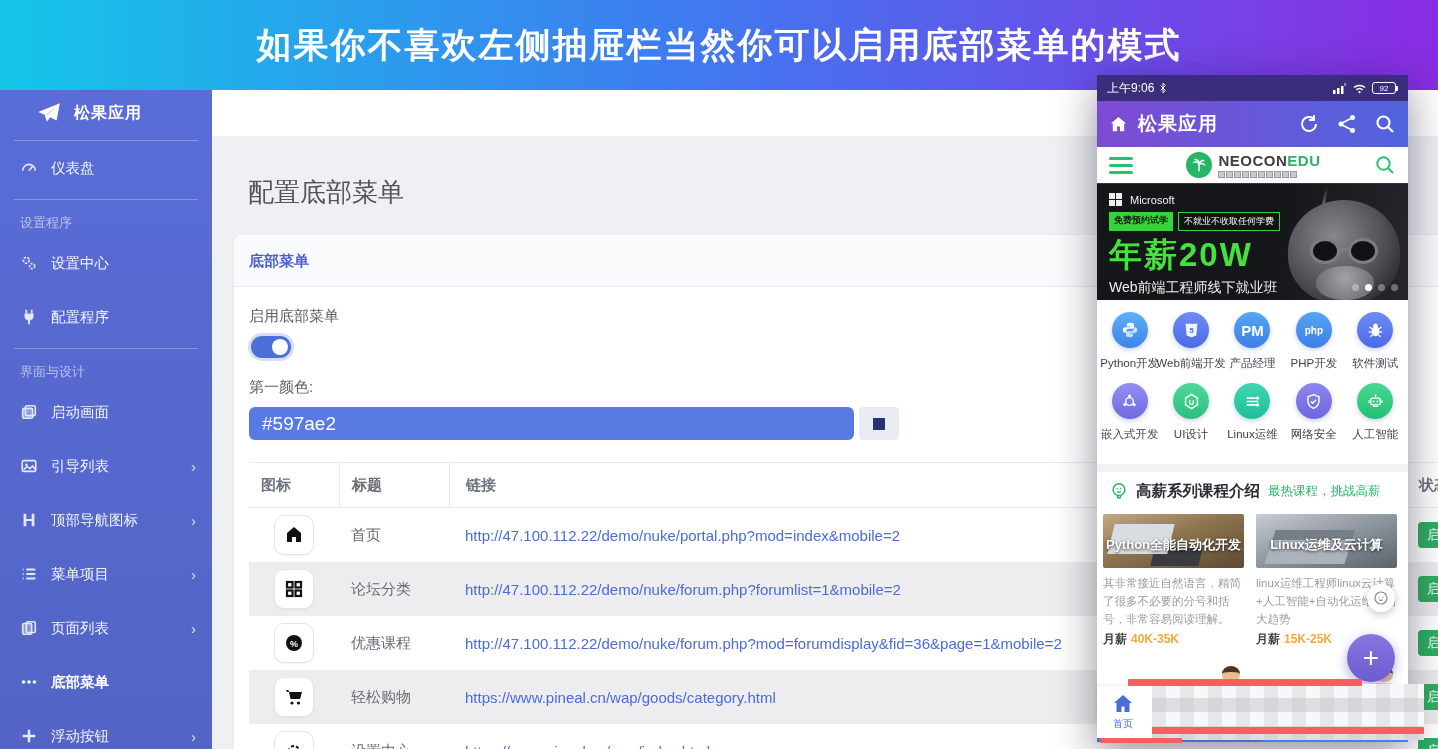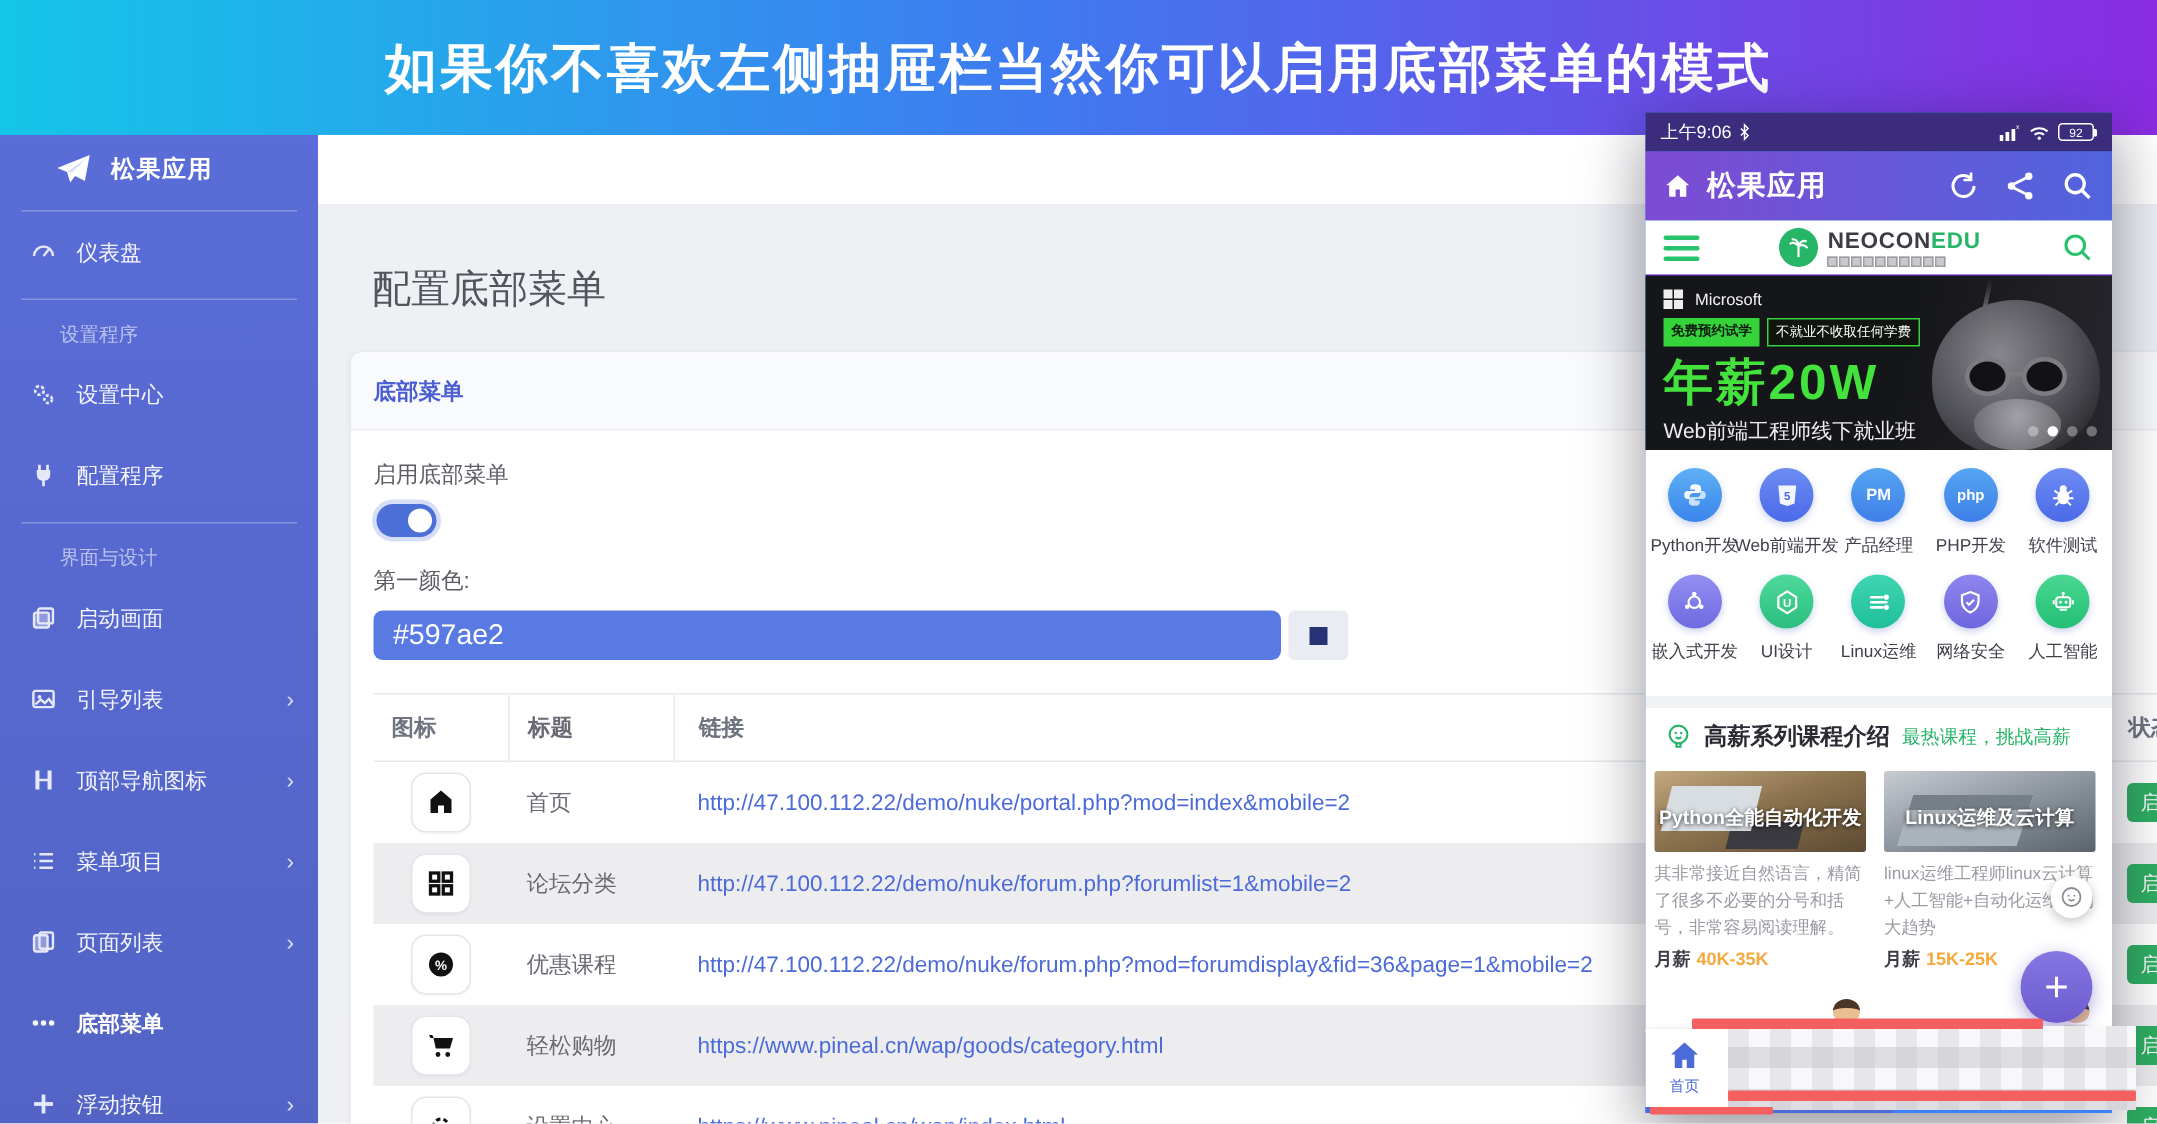--- a/index.html
+++ b/index.html
@@ -12,21 +12,21 @@
     display:flex; align-items:center; justify-content:center; }
   .top-banner h1 { color:#fff; font-size:35px; font-weight:bold; letter-spacing:2px; }
 
   
   .sidebar { position:absolute; left:0; top:90px; width:212px; height:659px;
     background:linear-gradient(180deg,#5a6cd7 0%,#5364c6 100%); color:#fff; overflow:hidden; }
   .side-logo { height:46px; display:flex; align-items:center; gap:12px; padding-left:36px; }
   .side-logo .logo-ic { width:26px; height:26px; }
   .side-logo .logo-txt { font-size:16px; font-weight:bold; letter-spacing:1px; }
   .side-div { height:1px; background:rgba(255,255,255,.28); margin:4px 14px 0 14px; }
-  .side-sec { padding:14px 0 2px 20px; font-size:13px; color:rgba(255,255,255,.58); height:36px;margin-left:20px; }
+  .side-sec { padding:14px 0 2px 20px; font-size:13px; color:rgba(255,255,255,.58); height:36px; }
   .side-item { height:54px; display:flex; align-items:center; padding:0 16px 0 20px;
     font-size:14.5px; color:rgba(255,255,255,.93); cursor:pointer; }
   .side-item .s-ic { width:18px; height:18px; margin-right:13px; opacity:.85; flex:none; }
   .side-item .s-lbl { flex:1; }
   .side-item .chev { font-size:15px; color:rgba(255,255,255,.8); }
   .side-item.active { font-weight:bold; color:#fff; }
   .side-item.active .s-ic { opacity:1; }
 
   
   .main { position:absolute; left:212px; top:90px; width:1226px; height:659px; }
@@ -133,21 +133,21 @@
     justify-content:center; color:#fff; font-weight:bold; box-shadow:0 2px 5px rgba(40,80,180,.25); }
   .pg-label { font-size:11.5px; color:#3f3f49; margin-top:8px; white-space:nowrap; }
   .bg-blue1 { background:linear-gradient(180deg,#5fb0f5,#3a84ec); }
   .bg-blue2 { background:linear-gradient(180deg,#6d8cf2,#4b6ae8); }
   .bg-blue3 { background:linear-gradient(180deg,#55a5f2,#3e7fe8); }
   .bg-purple { background:linear-gradient(180deg,#938ff2,#6f6ae0); }
   .bg-green { background:linear-gradient(180deg,#4ed99a,#2bbf7f); }
   .bg-teal { background:linear-gradient(180deg,#3fd6b0,#1fbf9a); }
   .bg-indigo { background:linear-gradient(180deg,#8f86ee,#6e66de); }
   .bg-green2 { background:linear-gradient(180deg,#4ad792,#22bf74); }
-  .pg-txt { font-size:11px; } .pg-txt.sm { font-size:10px; }
+  .pg-txt { font-size:15px; } .pg-txt.sm { font-size:10px; }
 
   .p-strip { height:8px; background:#f0f2f4; }
   .p-sechead { height:38px; display:flex; align-items:center; padding:0 12px; background:#fff; }
   .p-sechead .sec-t { font-size:15.5px; font-weight:bold; color:#2b2b33; margin-left:7px; }
   .p-sechead .sec-s { font-size:12.5px; color:#27b567; margin-left:8px; }
 
   .p-cards { display:flex; gap:12px; padding:4px 7px 0 6px; background:#fff; height:178px; }
   .p-card { width:141px; position:relative; }
   .pc-img { height:54px; border-radius:2px; position:relative; overflow:hidden; }
   .img1 { background:linear-gradient(160deg,#c3a87f 0%,#8d744f 45%,#5d4a33 100%); }

